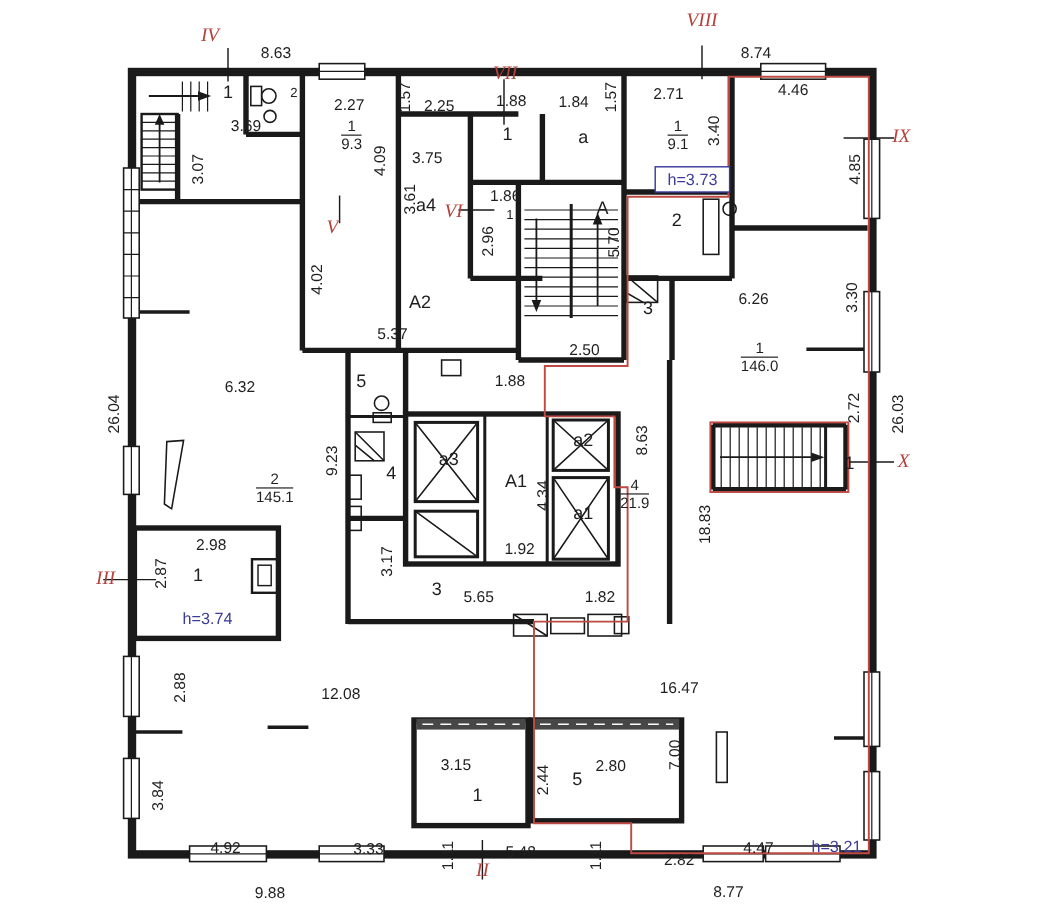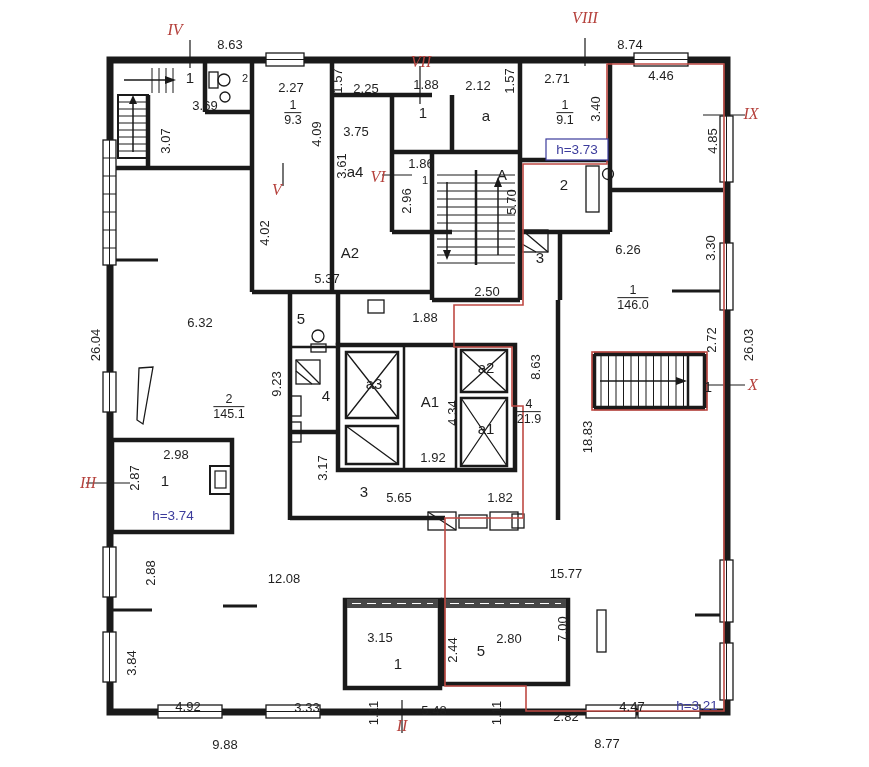--- a/index.html
+++ b/index.html
@@ -156,36 +156,36 @@
 <span class="lbl hgt" style="left:577px;top:150px">h=3.73</span>
 <span class="lbl hgt" style="left:173px;top:516px">h=3.74</span>
 <span class="lbl hgt" style="left:697px;top:706px">h=3.21</span>
 
 <span class="lbl" style="left:230px;top:44px">8.63</span>
 <span class="lbl" style="left:630px;top:44px">8.74</span>
 <span class="lbl" style="left:661px;top:75px">4.46</span>
 <span class="lbl" style="left:291px;top:87px">2.27</span>
 <span class="lbl" style="left:366px;top:88px">2.25</span>
 <span class="lbl" style="left:426px;top:84px">1.88</span>
-<span class="lbl" style="left:478px;top:85px">2.12</span>
+<span class="lbl" style="left:478px;top:85px">1.84</span>
 <span class="lbl" style="left:557px;top:78px">2.71</span>
 <span class="lbl" style="left:205px;top:105px">3.69</span>
 <span class="lbl" style="left:356px;top:131px">3.75</span>
 <span class="lbl" style="left:421px;top:163px">1.86</span>
 <span class="lbl" style="left:327px;top:278px">5.37</span>
 <span class="lbl" style="left:200px;top:322px">6.32</span>
 <span class="lbl" style="left:425px;top:317px">1.88</span>
 <span class="lbl" style="left:487px;top:291px">2.50</span>
 <span class="lbl" style="left:628px;top:249px">6.26</span>
 <span class="lbl" style="left:433px;top:457px">1.92</span>
 <span class="lbl" style="left:399px;top:497px">5.65</span>
 <span class="lbl" style="left:500px;top:497px">1.82</span>
 <span class="lbl" style="left:176px;top:454px">2.98</span>
 <span class="lbl" style="left:284px;top:578px">12.08</span>
-<span class="lbl" style="left:566px;top:573px">15.77</span>
+<span class="lbl" style="left:566px;top:573px">16.47</span>
 <span class="lbl" style="left:380px;top:637px">3.15</span>
 <span class="lbl" style="left:509px;top:638px">2.80</span>
 <span class="lbl" style="left:188px;top:706px">4.92</span>
 <span class="lbl" style="left:307px;top:707px">3.33</span>
 <span class="lbl" style="left:434px;top:710px">5.48</span>
 <span class="lbl" style="left:566px;top:716px">2.82</span>
 <span class="lbl" style="left:632px;top:706px">4.47</span>
 <span class="lbl" style="left:225px;top:744px">9.88</span>
 <span class="lbl" style="left:607px;top:743px">8.77</span>
 

